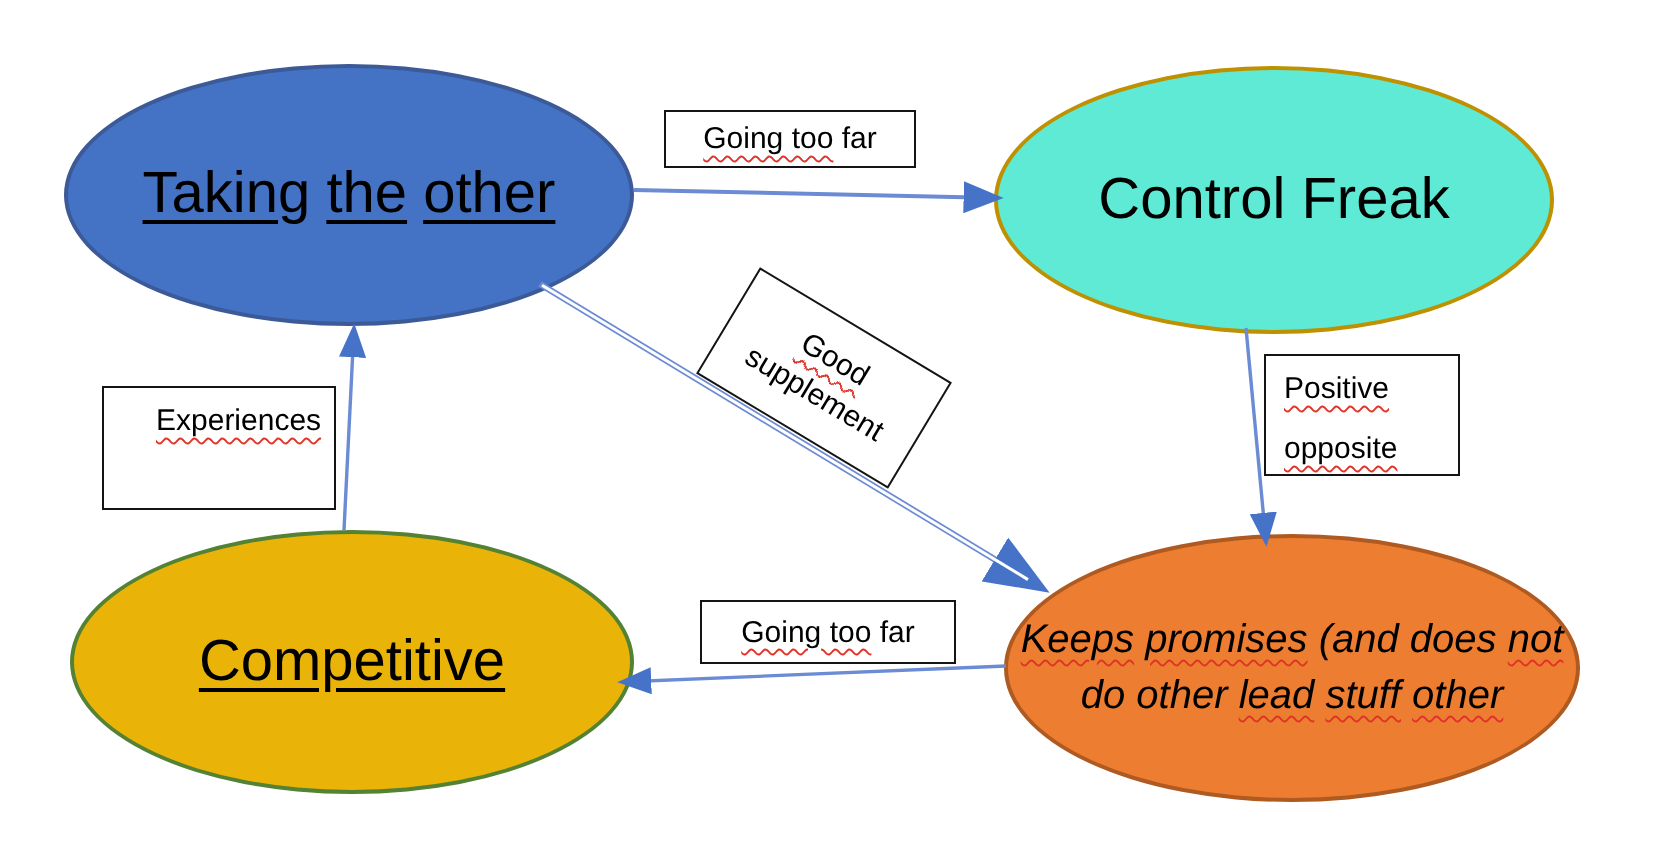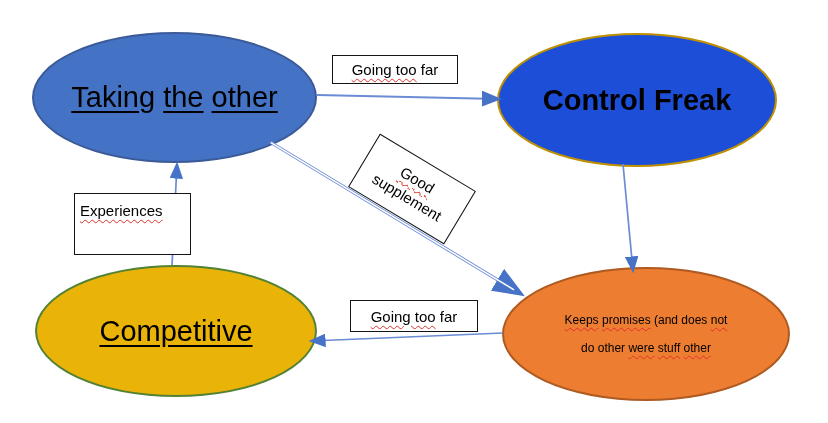--- a/index.html
+++ b/index.html
@@ -7,38 +7,38 @@
     position:relative;width:828px;height:423px;background:#ffffff;overflow:hidden;
     font-family:"Liberation Sans",sans-serif;color:#000;
   }
   
   .node{
     position:absolute;border-radius:50%;box-sizing:border-box;
     display:flex;align-items:center;justify-content:center;text-align:center;
     z-index:1;
   }
   .node-blue  {left:32px; top:32px; width:285px;height:131px;background:#4472C4;border:2.4px solid #3B5A97;}
-  .node-gold  {left:497px;top:33px; width:280px;height:134px;background:#1d4ed8;border:2.4px solid #BF9000;font-weight:bold;}
+  .node-gold  {left:497px;top:33px; width:280px;height:134px;background:#5eead4;border:2.4px solid #BF9000;}
   .node-green {left:35px; top:265px;width:282px;height:132px;background:#eab308;border:2.4px solid #548235;}
   .node-orange{left:502px;top:267px;width:288px;height:134px;background:#ED7D31;border:2.4px solid #AE5A21;}
   .node-lg{font-size:29px;letter-spacing:0px;white-space:nowrap;}
   .kp-lines{display:flex;flex-direction:column;align-items:center;}
-  .kp-line{font-size:12px;line-height:28px;white-space:nowrap;}
+  .kp-line{font-size:20px;line-height:28px;white-space:nowrap;font-style:italic;}
   
   .arrows{position:absolute;left:0;top:0;z-index:2;pointer-events:none;}
   
   .edge-label{
     position:absolute;background:#ffffff;border:1.6px solid #141414;
     box-sizing:border-box;font-size:15px;z-index:3;
   }
   .lbl-center{display:flex;align-items:center;justify-content:center;white-space:nowrap;}
   .lbl-top-gtf   {left:332px;top:55px; width:126px;height:29px;}
   .lbl-bottom-gtf{left:350px;top:300px;width:128px;height:32px;}
   .lbl-pos       {left:632px;top:177px;width:98px; height:61px;padding:2px 9px;line-height:30px;}
-  .lbl-exp       {left:51px; top:193px;width:117px;height:62px;padding:2px 5px;line-height:30px;margin-left:23px;}
+  .lbl-exp       {left:51px; top:193px;width:117px;height:62px;padding:2px 26px;line-height:30px;}
   .lbl-good{
     left:356px;top:158px;width:112px;height:62px;
     transform:rotate(31deg);
     display:flex;flex-direction:column;align-items:center;justify-content:center;
     line-height:20px;text-align:center;
   }
   .lbl-line{display:block;white-space:nowrap;}
   
   .sq{
     text-decoration-line:underline;
@@ -62,21 +62,21 @@
     <span class="node-lg">Control Freak</span>
   </div>
 
   <div class="node node-green">
     <span class="node-lg"><span class="sq">Competitive</span></span>
   </div>
 
   <div class="node node-orange">
     <div class="kp-lines">
       <span class="kp-line"><span class="sq">Keeps</span><span> </span><span class="sq">promises</span><span> (and does </span><span class="sq">not</span></span>
-      <span class="kp-line"><span>do other </span><span class="sq">were</span><span> </span><span class="sq">stuff</span><span> </span><span class="sq">other</span></span>
+      <span class="kp-line"><span>do other </span><span class="sq">lead</span><span> </span><span class="sq">stuff</span><span> </span><span class="sq">other</span></span>
     </div>
   </div>
 
   <svg class="arrows" width="828" height="423" viewBox="0 0 828 423">
     <defs>
       <marker id="ah" viewBox="0 0 10 8" refX="8.6" refY="4" markerWidth="10" markerHeight="8" orient="auto">
         <path d="M0,0 L10,4 L0,8 Z" fill="#4673C8"></path>
       </marker>
     </defs>
 
@@ -96,20 +96,24 @@
 
   <div class="edge-label lbl-center lbl-top-gtf">
     <span><span class="sq">Going too</span><span> far</span></span>
   </div>
 
   <div class="edge-label lbl-good">
     <span class="lbl-line"><span class="sq">Good</span></span>
     <span class="lbl-line"><span>supplement</span></span>
   </div>
 
+  <div class="edge-label lbl-pos">
+    <span class="lbl-line"><span class="sq">Positive</span></span>
+    <span class="lbl-line"><span class="sq">opposite</span></span>
+  </div>
 
   <div class="edge-label lbl-exp">
     <span class="lbl-line"><span class="sq">Experiences</span></span>
   </div>
 
   <div class="edge-label lbl-center lbl-bottom-gtf">
     <span><span class="sq">Going too</span><span> far</span></span>
   </div>
 
 </div>

